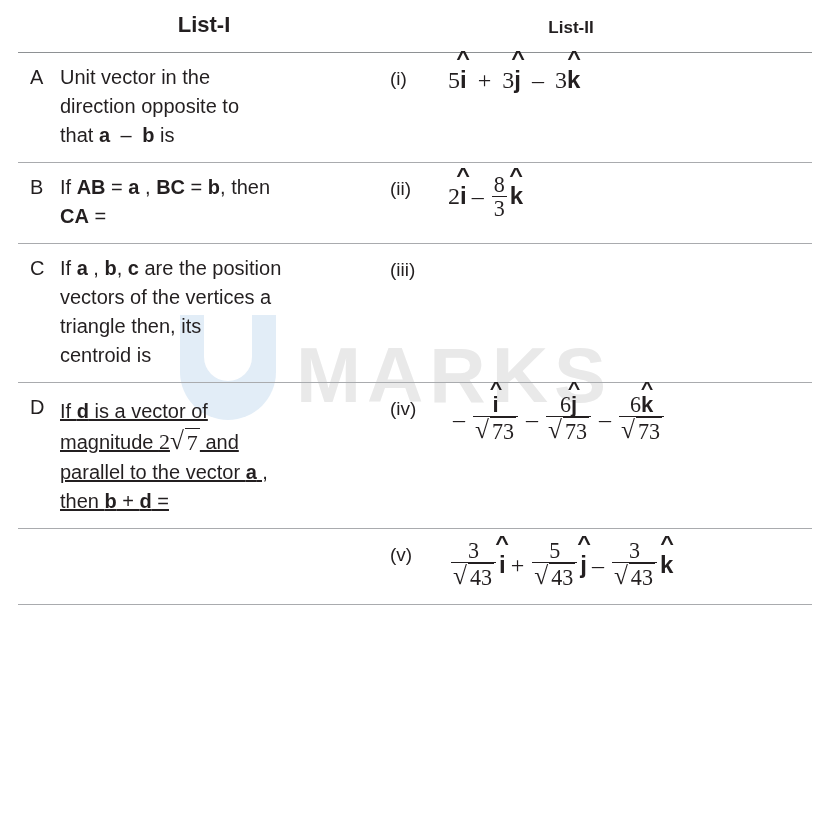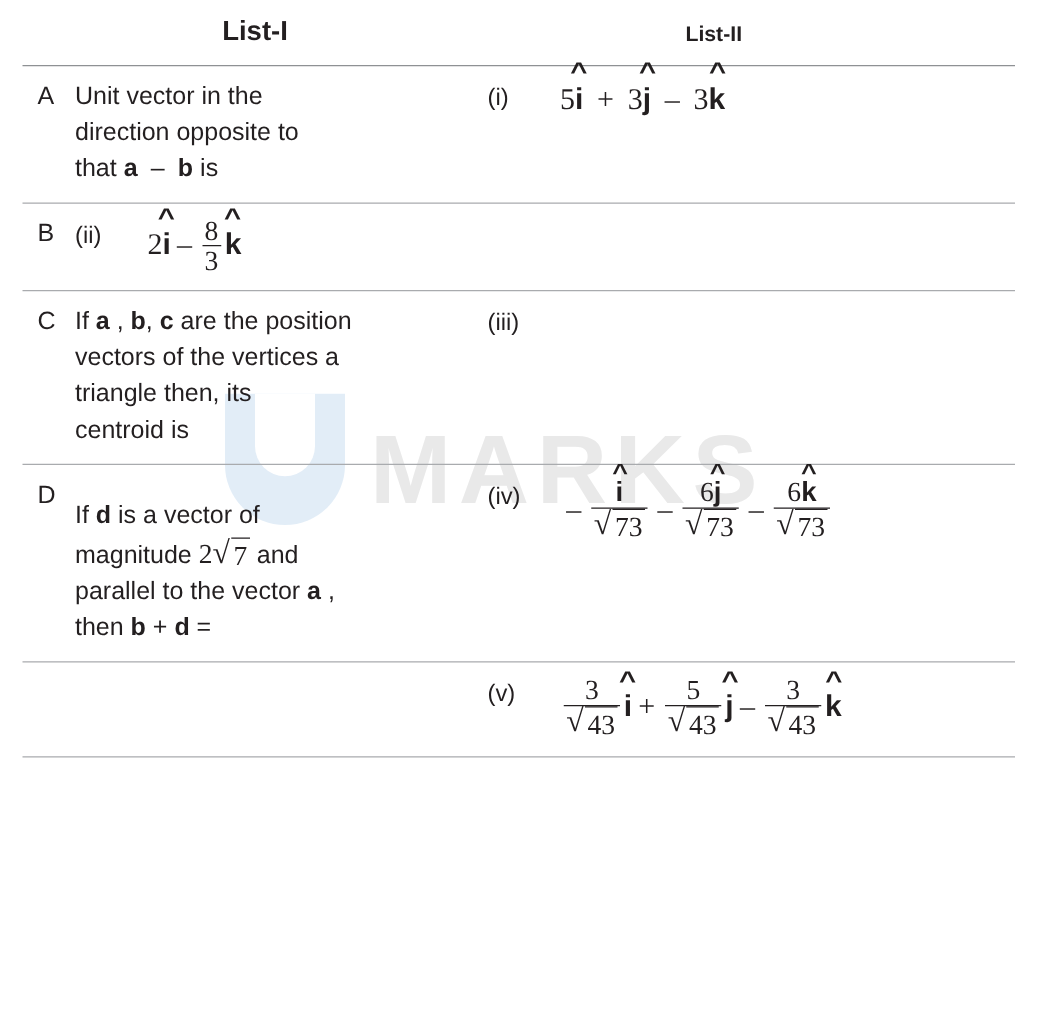--- a/index.html
+++ b/index.html
@@ -180,21 +180,21 @@
   .frac .den { padding: 0 2px; border-top: 1.6px solid #231f20; }
   .sqrt {
     display: inline-flex;
     align-items: flex-start;
     white-space: nowrap;
   }
   .sqrt .radical { font-size: 1.15em; line-height: 1; padding-right: 1px; }
   .sqrt .radicand { border-top: 1.5px solid #231f20; padding: 0 2px; line-height: 1.25; }
   .op { padding: 0 5px; }
   .tall { font-size: 24px; text-align: right; }
-  .sub-block { margin-top: 16px; }
+  .sub-block { margin-top: 4px; text-decoration: underline; }
   .nowrapline { white-space: nowrap; }
 </style>
 </head>
 <body>
 
 <div class="watermark">
   <div class="wm-mark"></div>
   <div class="wm-text">MARKS</div>
 </div>
 
@@ -221,20 +221,24 @@
         <span>3</span><span class="hat">j</span>
         <span class="op">–</span>
         <span>3</span><span class="hat">k</span>
       </span>
     </div>
   </div>
   <div class="rule thin"></div>
 
   <div class="row">
     <div class="col-key">B</div>
+    <div class="col-left">
+      If <b>AB</b> = <b>a</b> , <b>BC</b> = <b>b</b>, then<br>
+      <b>CA</b> =
+    </div>
     <div class="col-num">(ii)</div>
     <div class="col-right">
       <span class="math tall mrow">
         <span>2</span>
           <span class="hat">i</span>
         <span class="op">–</span>
         <span class="frac">
           <span class="num">8</span>
           <span class="den">3</span>
         </span>

